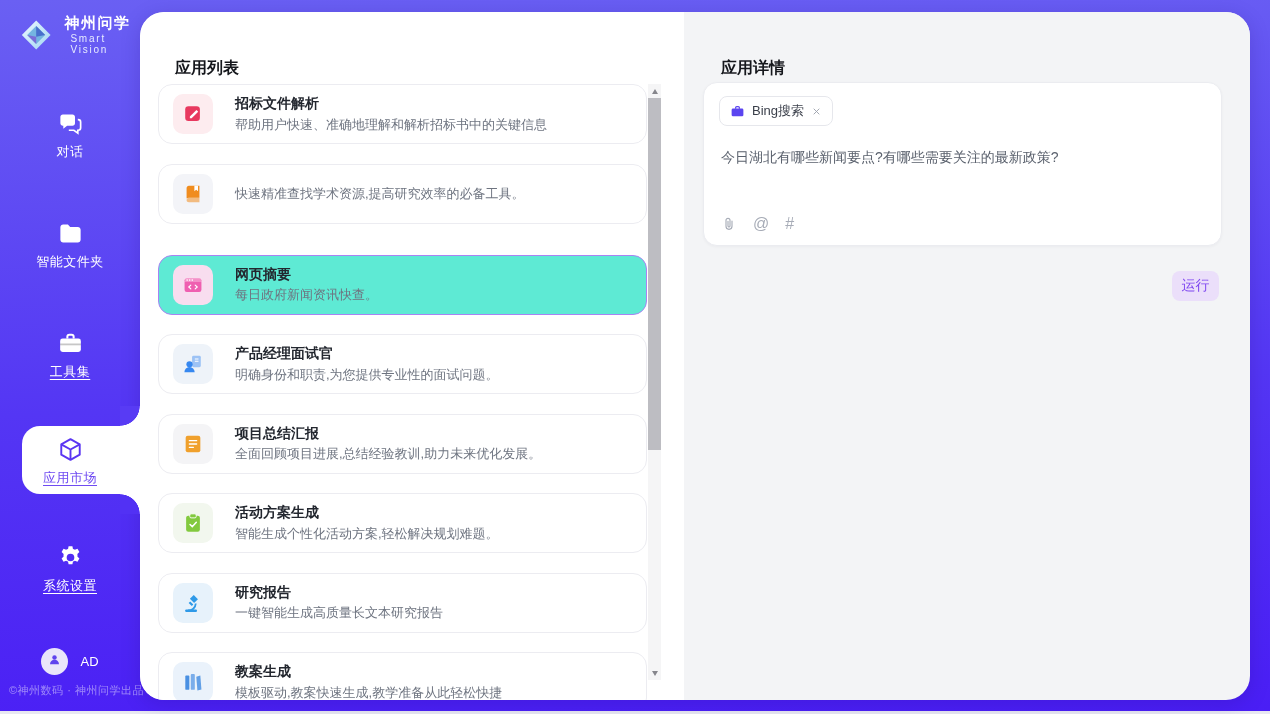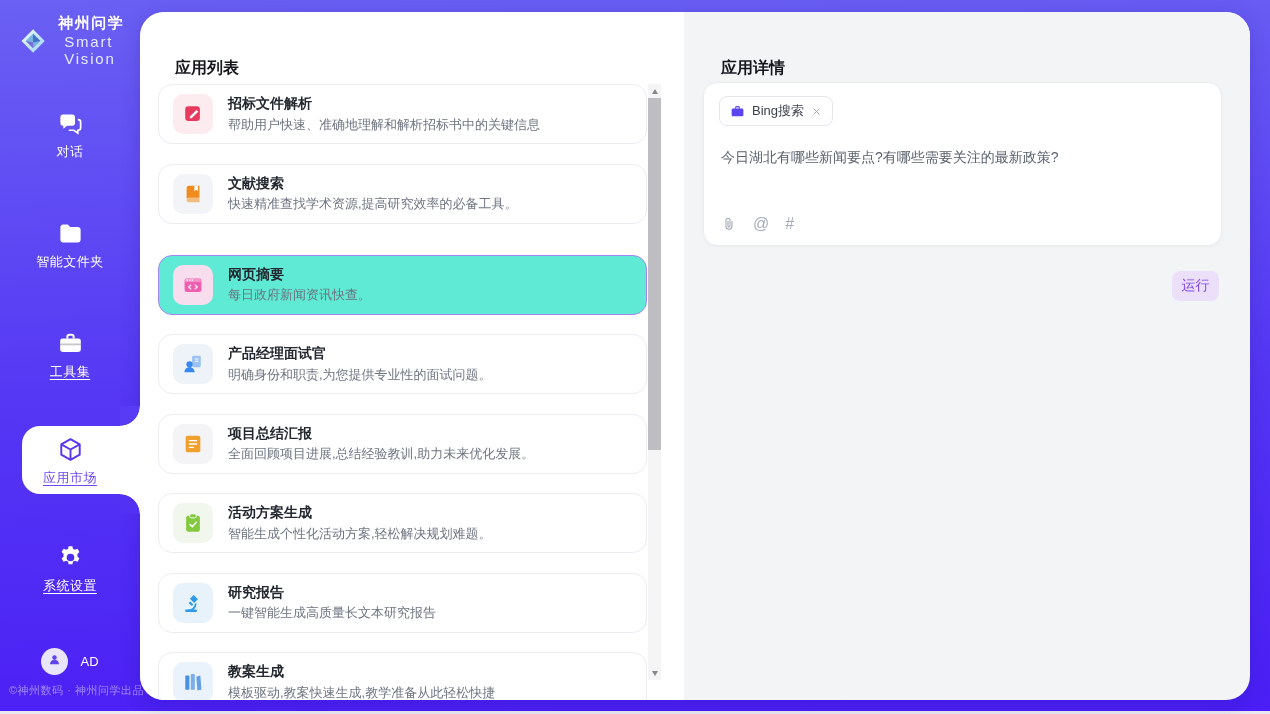--- a/index.html
+++ b/index.html
@@ -14,21 +14,21 @@
     position:absolute; left:0; top:0; width:1270px; height:711px;
     background:linear-gradient(178deg,#6a60f3 0%,#5436f4 55%,#4a1ef5 100%);
   }
 
   
   .sidebar { position:absolute; left:0; top:0; width:140px; height:711px; z-index:3; }
   .logo { position:absolute; left:20px; top:14px; display:flex; align-items:center; gap:12px; }
   .logo-mark { width:36px; height:36px; }
   .logo-mark svg { width:100%; height:100%; }
   .brand-name { font-size:15px; font-weight:700; color:#fff; letter-spacing:1.5px; line-height:1.2; }
-  .brand-sub { font-size:15px; color:#e6ebff; letter-spacing:1.8px; margin-top:1px;margin-left:6px; }
+  .brand-sub { font-size:10px; color:#e6ebff; letter-spacing:1.8px; margin-top:1px;margin-left:6px; }
 
   .nav-bubble {
     position:absolute; left:22px; top:426px; width:118px; height:68px;
     background:#fff; border-radius:18px 0 0 18px; z-index:1;
   }
   .nav-bubble::before {
     content:""; position:absolute; right:0; top:-20px; width:20px; height:20px;
     background:radial-gradient(circle at 0 0,#583bf4 0 19.4px,#fff 20px);
   }
   .nav-bubble::after {
@@ -76,21 +76,21 @@
   .panel-title { position:absolute; margin:18px; font-size:16px; font-weight:700; color:#15171c; }
 
   
   .list-panel {
     position:absolute; left:0; top:0; width:544px; height:688px;
     background:#fff; border-radius:24px 0 0 24px; overflow:hidden;
   }
   .list-panel .panel-title { left:17px; top:28px; }
   .app-cards { position:absolute; left:18px; top:72px; width:489px; }
   .app-card {
-    display:flex; align-items:center; gap:15px; height:60px; background:#fff;
+    display:flex; align-items:center; gap:22px; height:60px; background:#fff;
     border:1px solid #ececf1; border-radius:14px; padding:0 14px;
     margin-bottom:19.5px; cursor:pointer;
   }
   .app-card.selected { background:#5eead4; border:1px solid #a983f3;margin-top:31px; }
   .card-icon {
     width:40px; height:40px; border-radius:10px; flex:none;
     display:flex; align-items:center; justify-content:center;
   }
   .card-icon svg { width:22px; height:22px; display:block; }
   .card-title { font-size:14px; font-weight:700; color:#23272f; line-height:1.4; }
@@ -240,21 +240,20 @@
   </div>
           <div class="app-card">
     <span class="card-icon" style="background: rgb(243, 244, 248); color: rgb(240, 140, 30);">
               <svg viewBox="0 0 24 24">
                 <path fill="currentColor" d="M5 5.5C5 4.1 6.1 3 7.5 3H19v13H7.5c-.9 0-1.7.3-2.5.9V5.5z"></path>
                 <path fill="currentColor" opacity=".55" d="M5 18.5C5 17.1 6.1 16 7.5 16H19v5H7.5C6.1 21 5 19.9 5 18.5z"></path>
                 <path fill="#fff" d="M13.5 3h4v6l-2-1.6L13.5 9z"></path>
               </svg>
             </span>
     <span class="card-text">
-      <div class="card-title">文献搜索</div>
       <div class="card-desc">快速精准查找学术资源,提高研究效率的必备工具。</div>
     </span>
   </div>
           <div class="app-card selected">
     <span class="card-icon" style="background: rgb(248, 221, 239); color: rgb(239, 95, 176);">
               <svg viewBox="0 0 24 24">
                 <rect x="2.8" y="4.5" width="18.4" height="15" rx="2.4" fill="currentColor"></rect>
                 <rect x="2.8" y="4.5" width="18.4" height="4.2" fill="#fff" opacity=".3"></rect>
                 <circle cx="5.6" cy="6.6" r=".9" fill="#fff"></circle>
                 <circle cx="8.4" cy="6.6" r=".9" fill="#fff"></circle>

